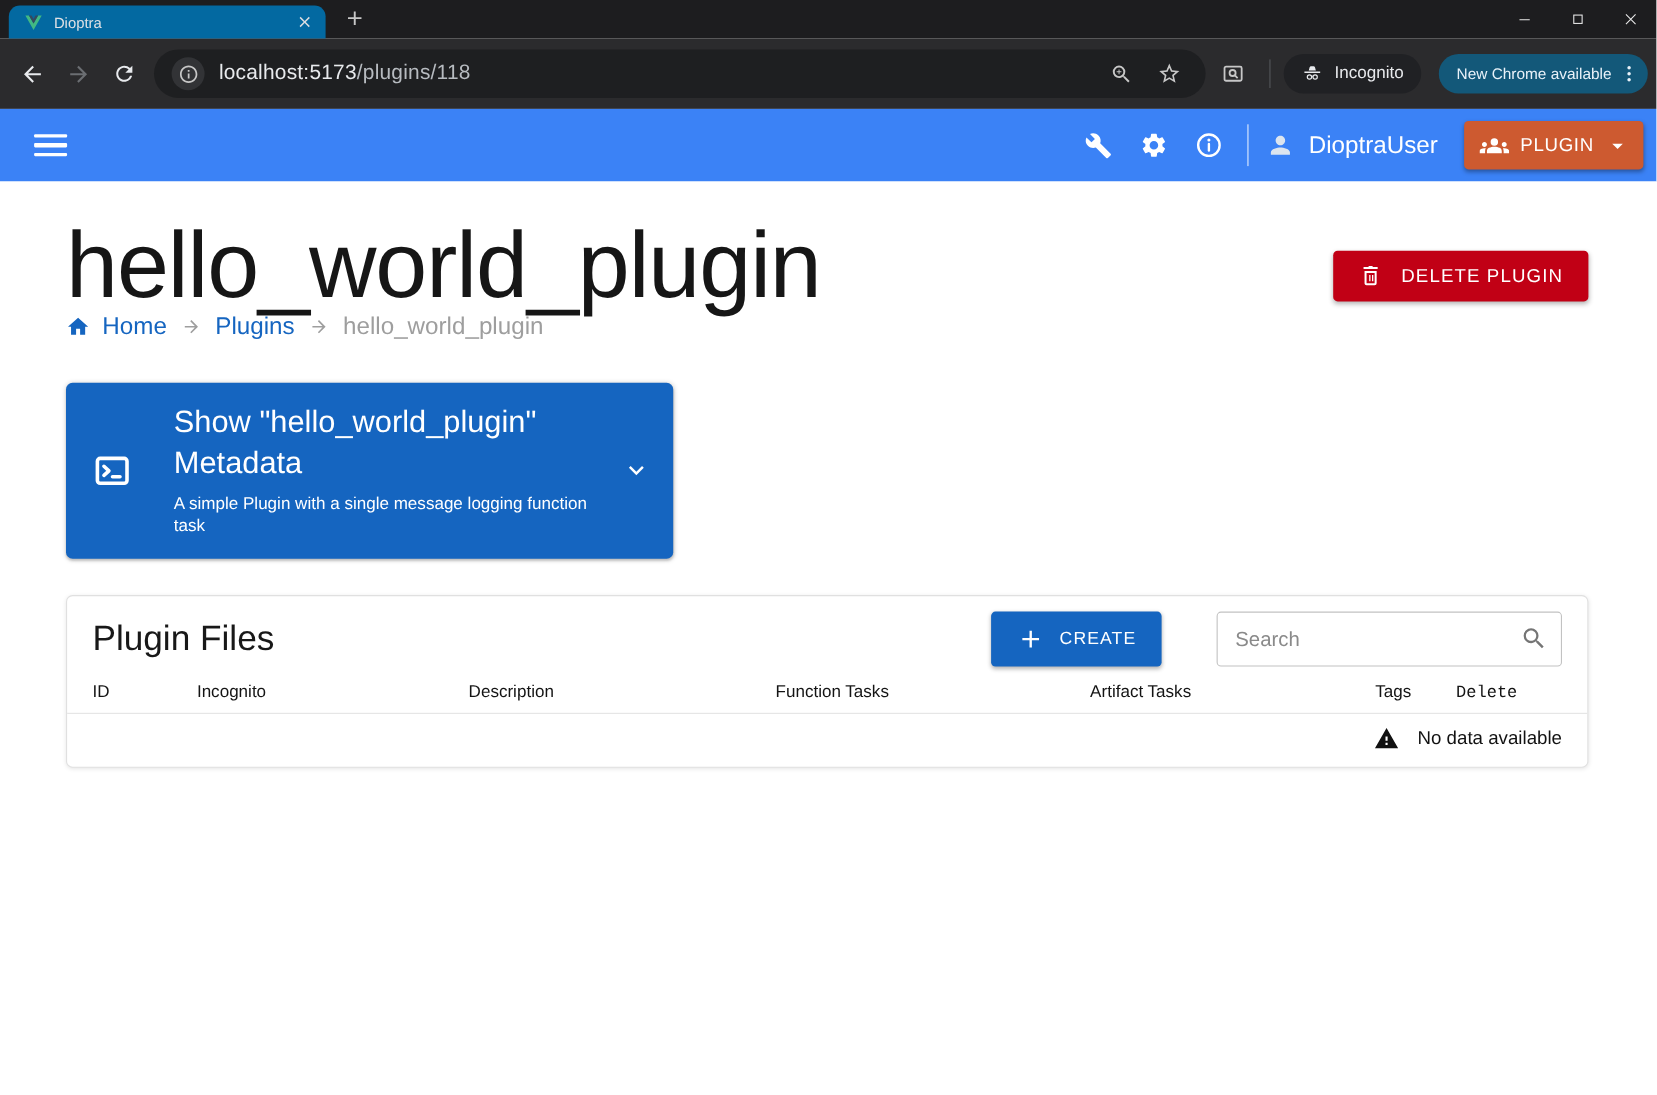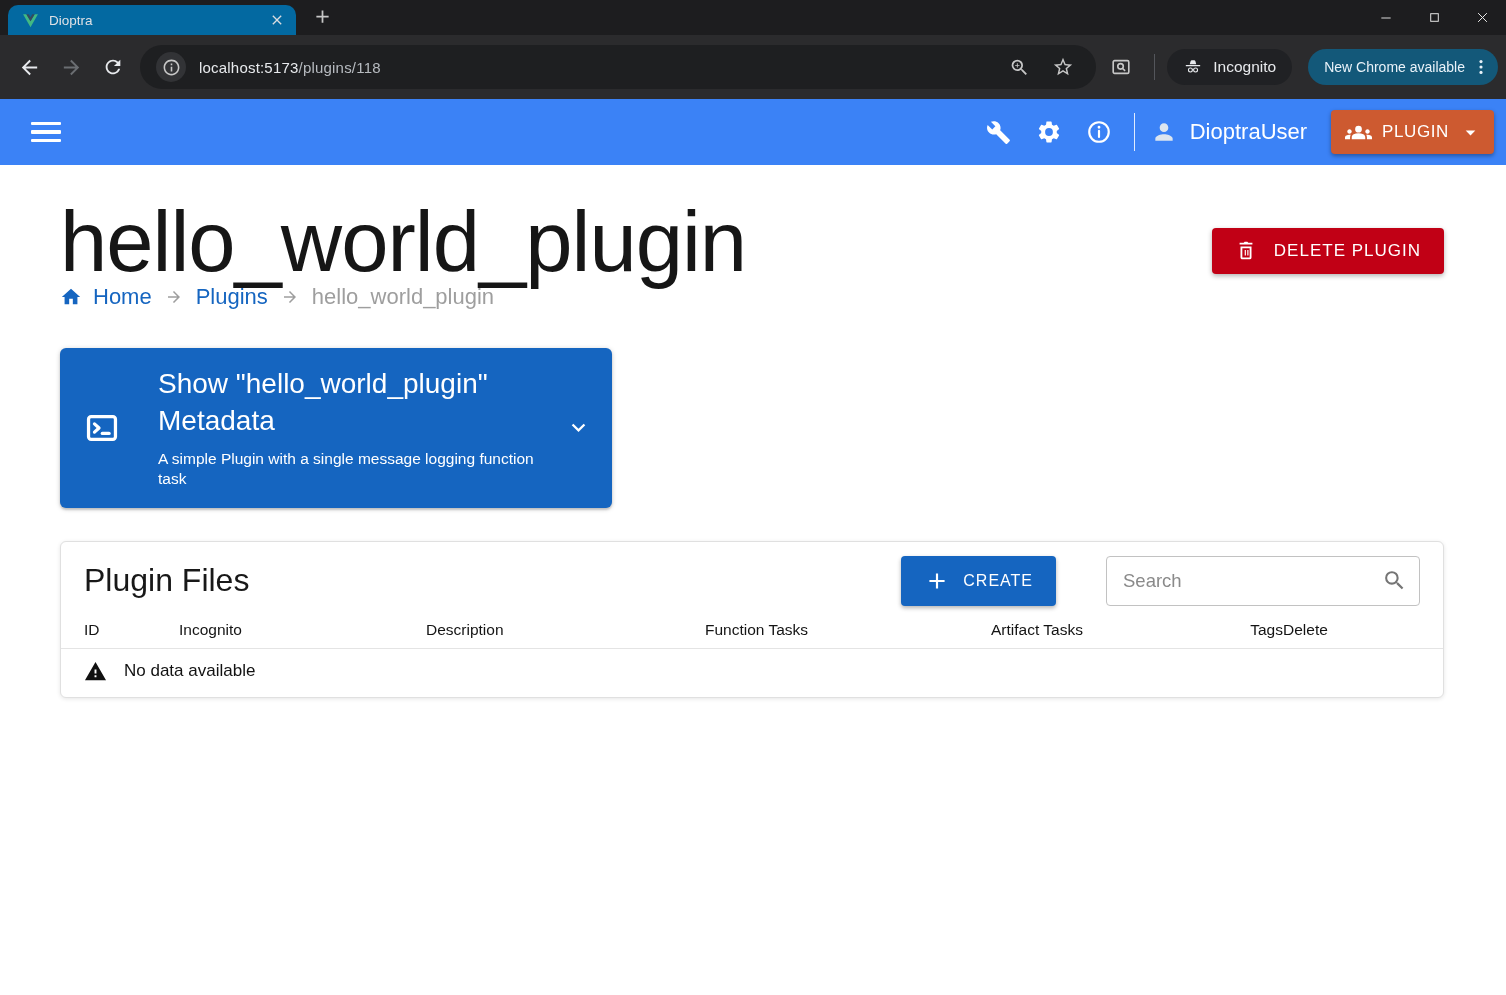--- a/index.html
+++ b/index.html
@@ -22,21 +22,21 @@
   .win-controls { position:absolute; right:0; top:0; height:35px; display:flex; }
   .win-btn { width:48px; height:35px; }
 
   
   .toolbar { height:64px; background:#2b2b2d; display:flex; align-items:center;
              padding:0 8px; flex:0 0 auto; }
   .nav-btn { width:42px; height:42px; border-radius:50%; flex:0 0 auto; }
   .omnibox { flex:1; height:44px; background:#1e1f21; border-radius:22px; display:flex;
              align-items:center; padding:0 16px; margin:0 4px 0 6px; min-width:0; cursor:text; }
   .omni-info { width:30px; height:30px; border-radius:50%; background:#323336; flex:0 0 auto; }
-  .omni-url { margin-left:13px; font-size:15px; letter-spacing:.2px; white-space:nowrap; }
+  .omni-url { margin-left:13px; font-size:19px; letter-spacing:.2px; white-space:nowrap; }
   .url-host { color:#e8eaed; }
   .url-path { color:#b7bbc0; }
   .omni-spacer { flex:1; }
   .omni-right { display:flex; align-items:center; gap:10px; }
   .toolbar-divider { width:1px; height:26px; background:#54565b; margin:0 12px; }
   .incognito-chip { height:36px; border-radius:18px; background:#202124; display:flex;
                     align-items:center; gap:10px; padding:0 16px; color:#e8eaed;
                     font-size:15.5px; flex:0 0 auto; }
   .update-pill { height:36px; border-radius:18px; background:#135879; display:flex;
                  align-items:center; gap:6px; padding:0 7px 0 16px; margin-left:16px;
@@ -89,24 +89,24 @@
                 border-radius:4px; display:flex; align-items:center; padding:0 12px 0 16px;
                 background:#fff; }
   .search-input { border:0; outline:0; flex:1; font-size:18.5px; color:#333; min-width:0;
                   font-family:"Liberation Sans", sans-serif; background:transparent; }
   .search-input::placeholder { color:#8a8a8a; }
 
   .files-cols { display:flex; align-items:center; padding:2px 23px 9px; font-size:15.5px;
                 color:#141414; border-bottom:1px solid #e4e4e4; }
   .c-id { width:95px; }  .c-filename { width:247px; }  .c-desc { width:279px; }
   .c-functasks { width:286px; }  .c-arttasks { flex:1; }
-  .c-tags { width:120px; text-align:right; }  .c-delete { width:137px; text-align:left; }
+  .c-tags { width:120px; text-align:right; }  .c-delete { width:137px; text-align:center;font-family:Liberation Mono, monospace; }
 
   .files-empty { display:flex; align-items:center; gap:17px; padding:11px 23px 14px;
-                 font-size:17px; color:#121212; }
+                 font-size:17px; color:#121212;justify-content:flex-end; }
 
   svg { display:block; }
 </style>
 </head>
 <body>
 
 <div class="window">
 
   <div class="tabstrip">
     <div class="tab">

